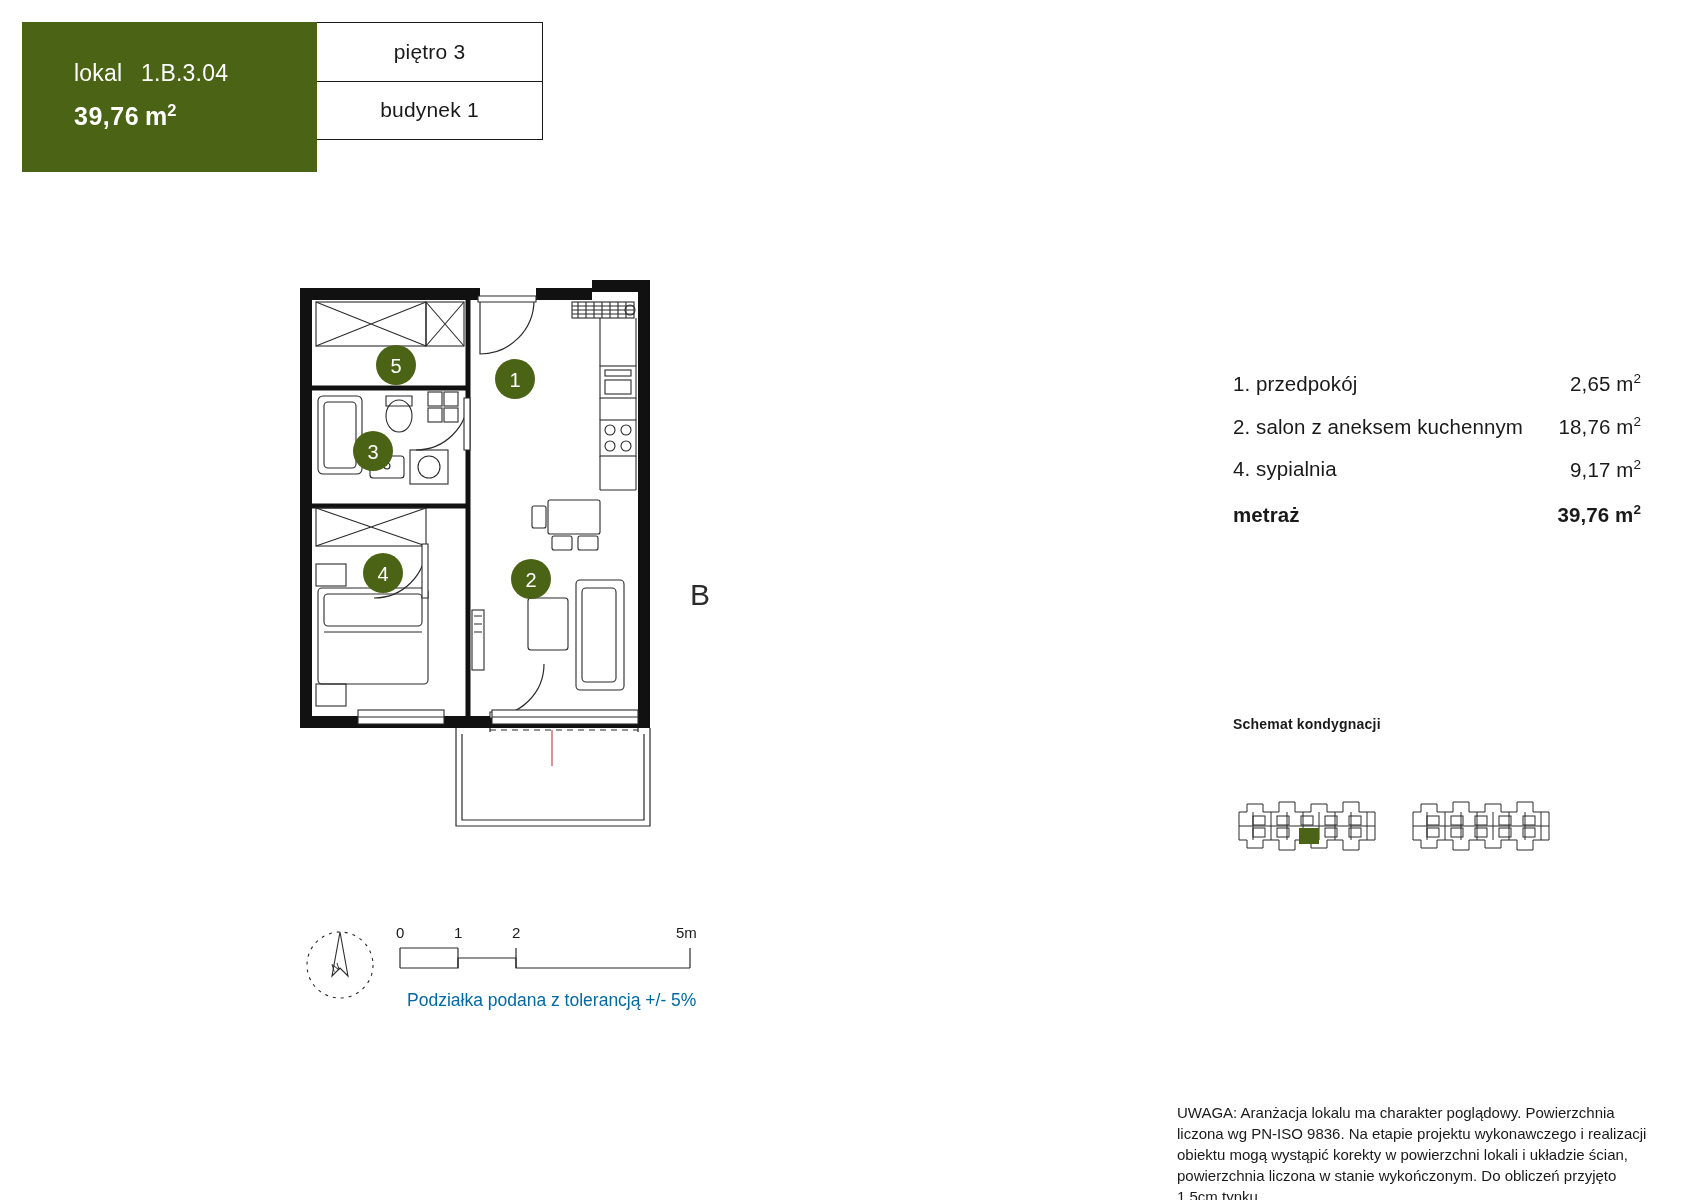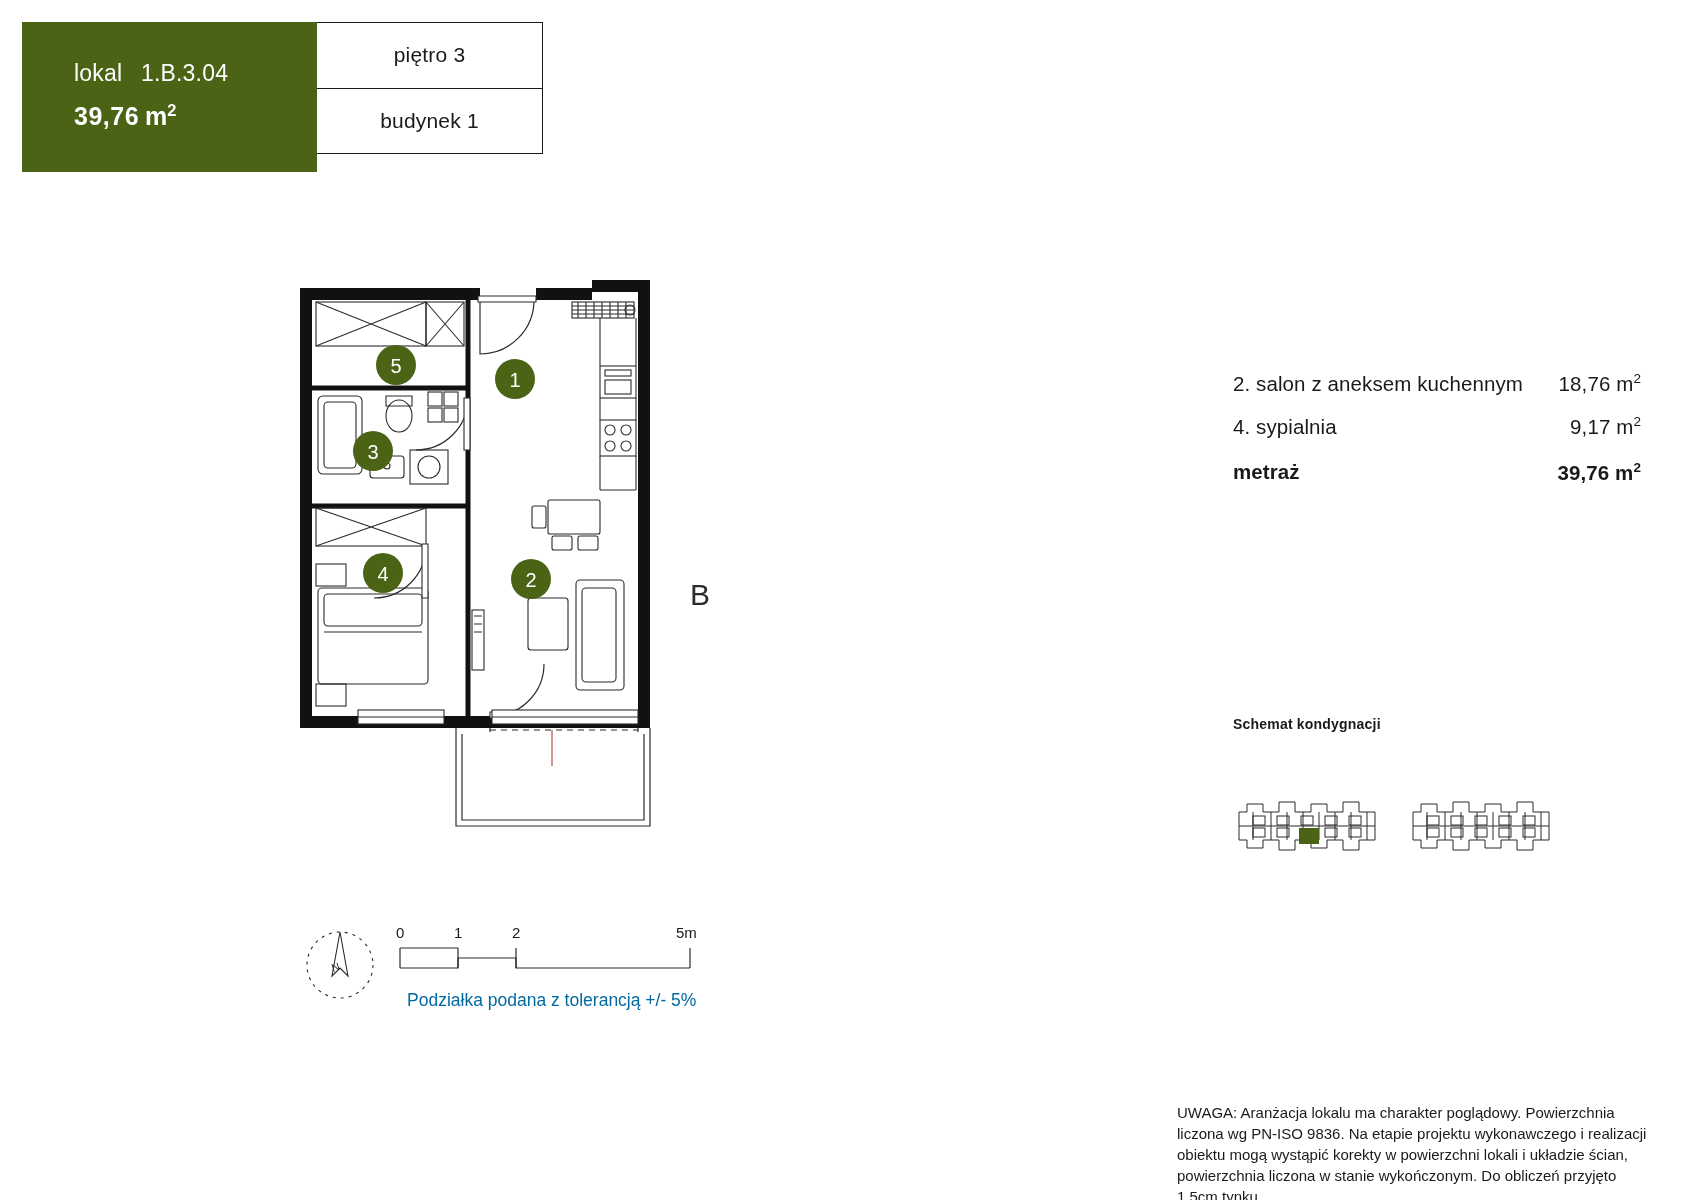--- a/index.html
+++ b/index.html
@@ -47,21 +47,21 @@
     font-weight: bold;
     letter-spacing: 0.5px;
   }
   #unit-block .area-unit {
     font-size: 25px;
     font-weight: bold;
     margin-left: 6px;
   }
   #meta-block {
     width: 226px;
-    height: 132px;
+    height: 118px;
     box-sizing: border-box;
     border: 1.5px solid #1a1a1a;
     border-left: none;
     display: flex;
     flex-direction: column;
   }
   #meta-block .meta-row {
     flex: 1 1 50%;
     display: flex;
     align-items: center;
@@ -332,20 +332,24 @@
     <text x="154" y="28">1</text>
     <text x="212" y="28">2</text>
     <text x="376" y="28">5m</text>
   </g>
 </svg>
 </div>
 <div id="scale-note">Podziałka podana z tolerancją +/- 5%</div>
 
 <div id="rooms-table">
   <div class="room-row">
+    <span class="room-name">1. przedpokój</span>
+    <span class="room-area"><span>2,65 m</span><span class="sup">2</span></span>
+  </div>
+  <div class="room-row">
     <span class="room-name">2. salon z aneksem kuchennym</span>
     <span class="room-area"><span>18,76 m</span><span class="sup">2</span></span>
   </div>
   <div class="room-row">
     <span class="room-name">4. sypialnia</span>
     <span class="room-area"><span>9,17 m</span><span class="sup">2</span></span>
   </div>
   <div class="room-row total">
     <span class="room-name">metraż</span>
     <span class="room-area"><span>39,76 m</span><span class="sup">2</span></span>

